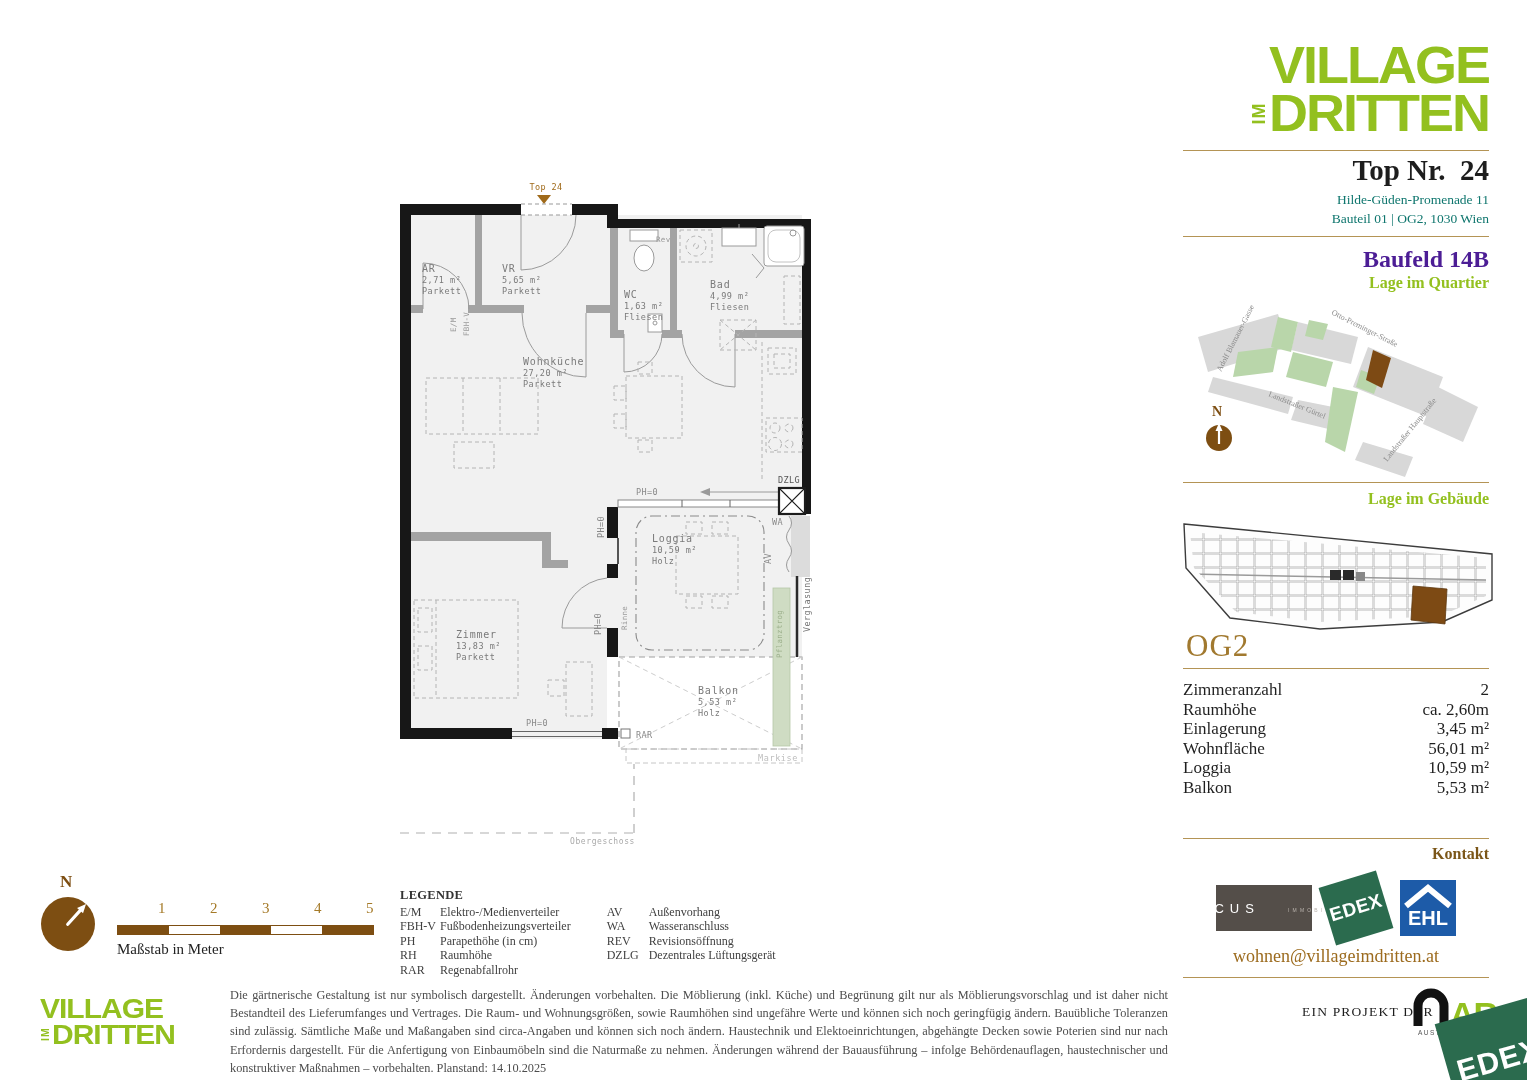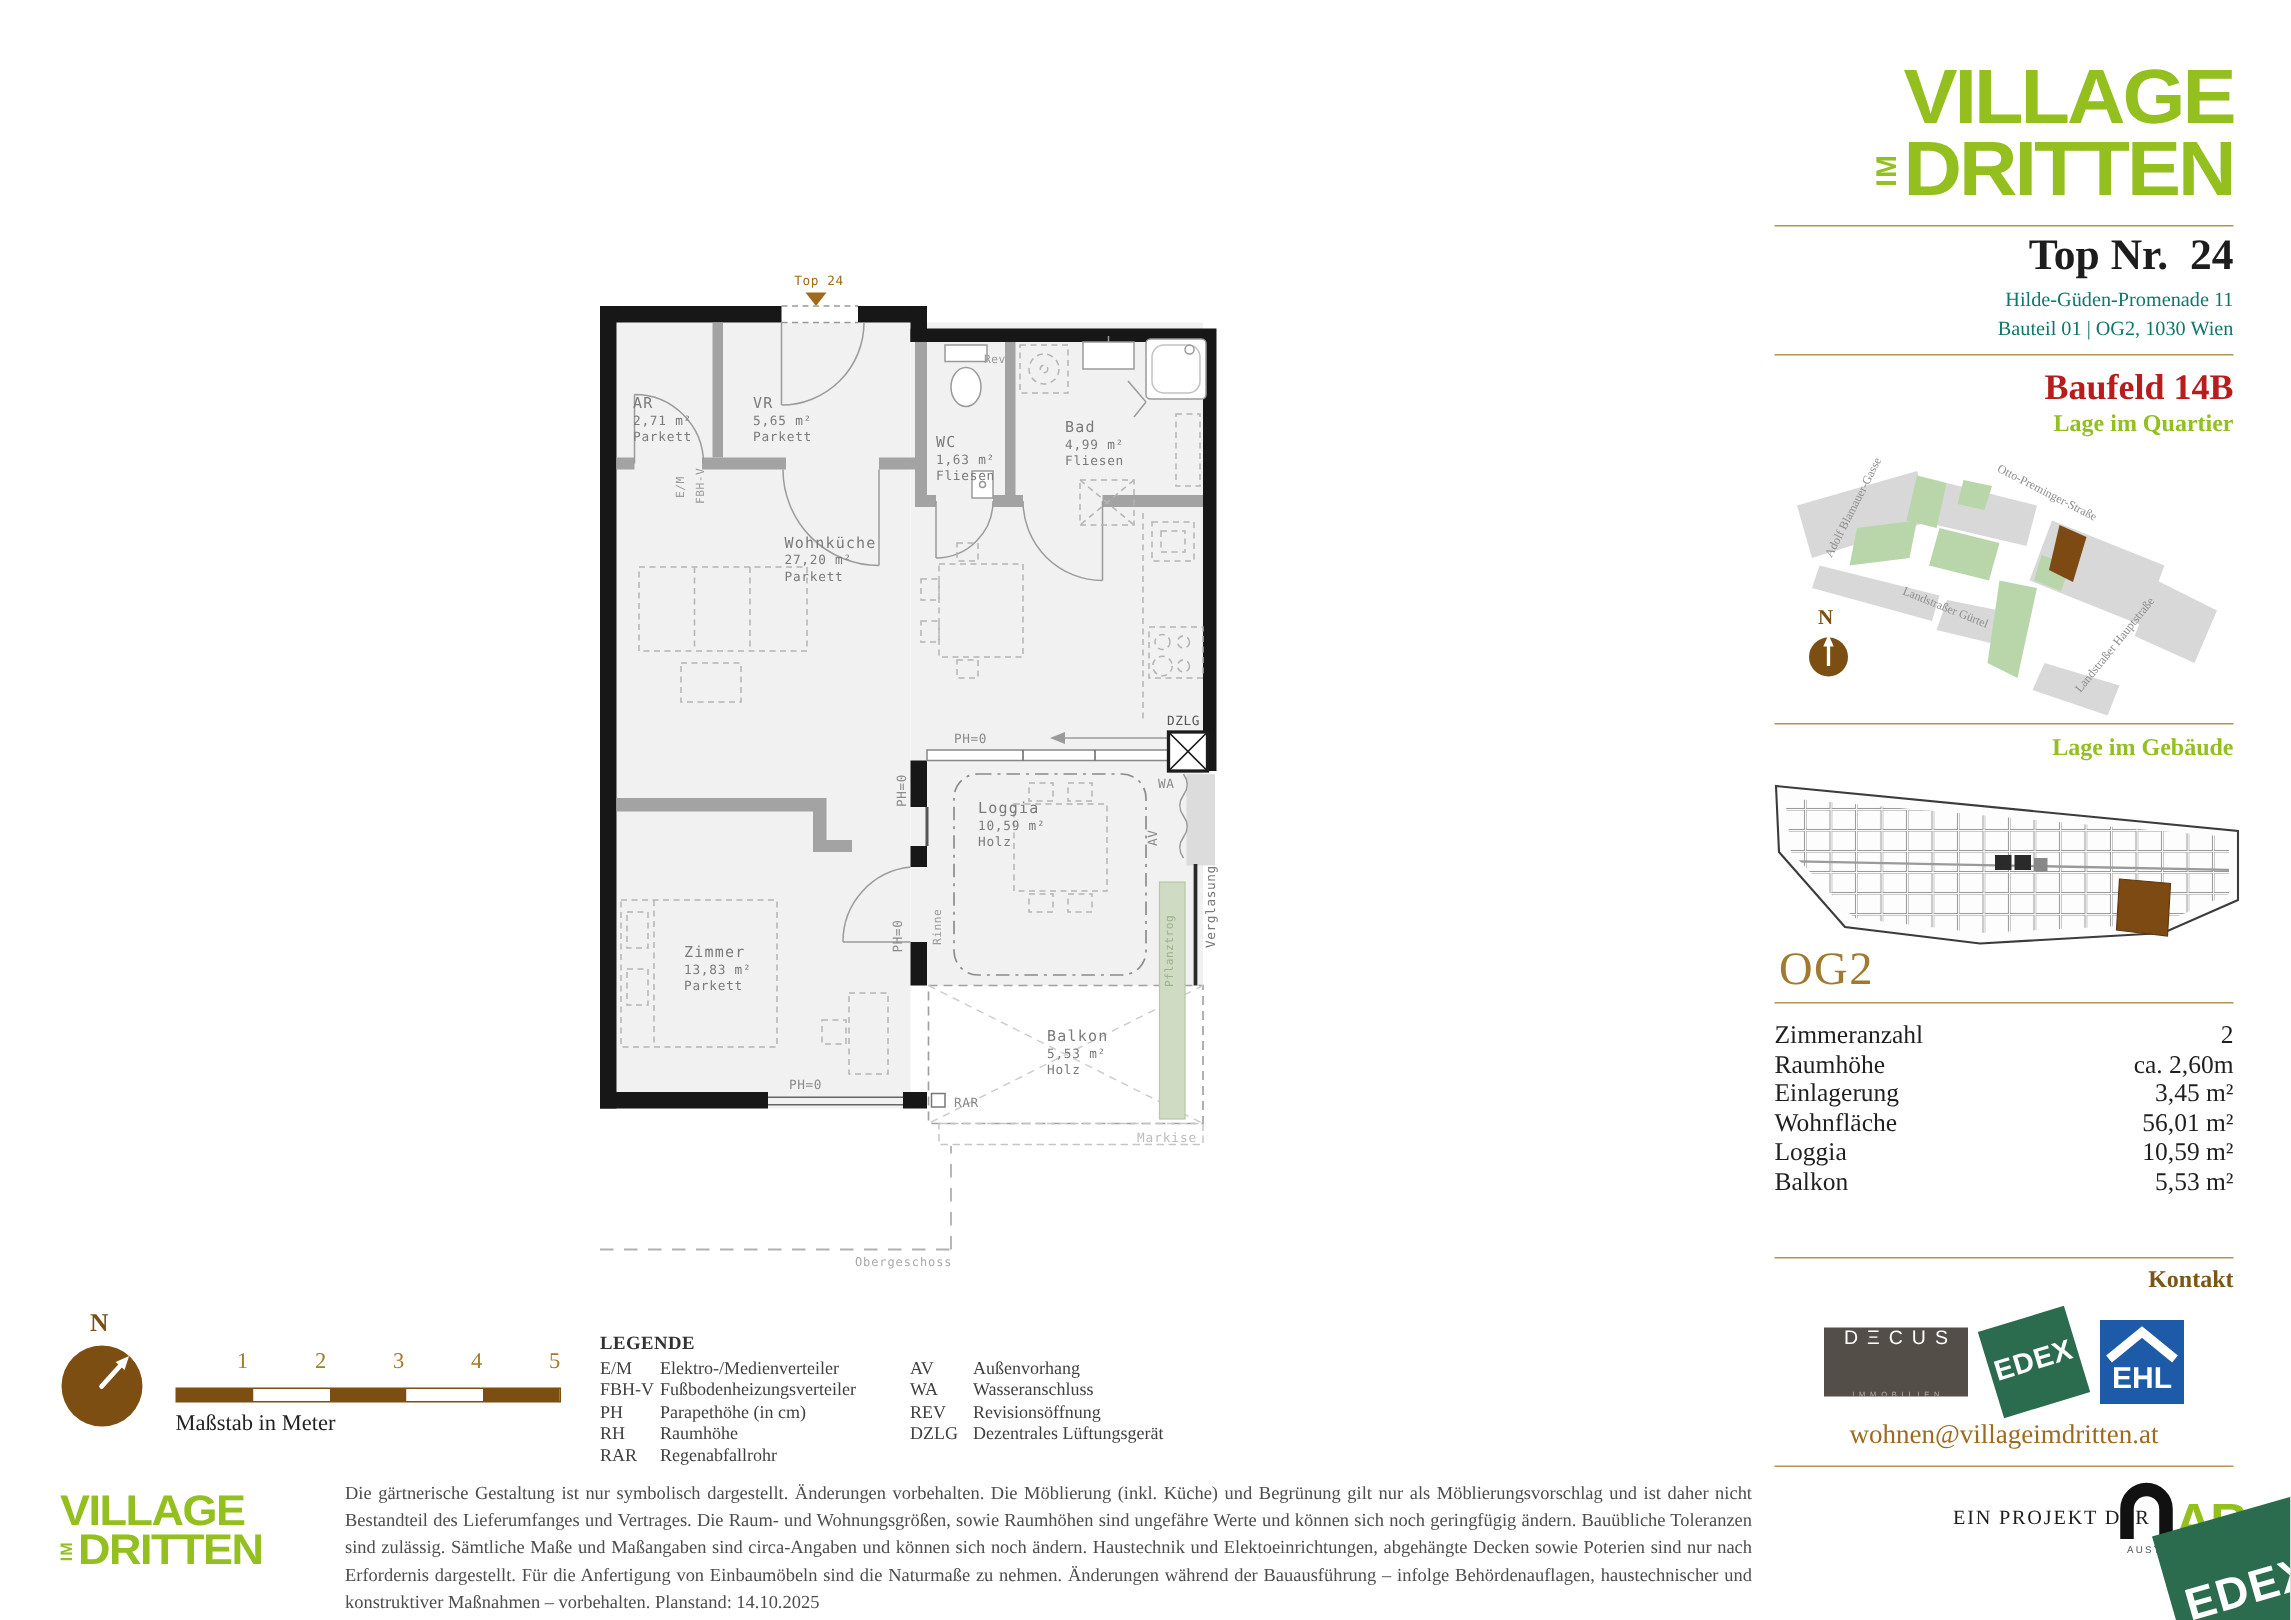--- a/index.html
+++ b/index.html
@@ -12,29 +12,29 @@
          font-family:"Liberation Sans",sans-serif;font-weight:bold;color:#93c01f;}
   .brand .w1{font-size:54px;letter-spacing:-2px;transform:scaleY(.95);}
   .brand .row2{display:flex;align-items:center;}
   .brand .im{writing-mode:vertical-rl;transform:rotate(180deg) scaleY(.95);font-size:19px;
              letter-spacing:1px;margin-right:1px;line-height:1;}
   .brand .w3{font-size:54px;letter-spacing:-2px;transform:scaleY(.95);}
   .brand.small .w1,.brand.small .w3{font-size:30px;letter-spacing:-1px;}
   .brand.small .im{font-size:11px;}
   .h-top{font-size:29px;font-weight:bold;text-align:right;white-space:pre;}
   .addr{font-size:13.5px;color:#0f766e;text-align:right;line-height:19px;}
-  .h-brown{font-size:24px;font-weight:bold;color:#b91c1c;text-align:right;}
+  .h-brown{font-size:24px;font-weight:bold;color:#4c1d95;text-align:right;}
   .h-green{font-size:16px;font-weight:bold;color:#93c01f;text-align:right;}
   .h-kontakt{font-size:16px;font-weight:bold;color:#7b5618;text-align:right;}
   .og2{font-size:31px;color:#a1792f;letter-spacing:1px;}
   .facts{width:306px;font-size:17px;color:#1f1f1f;}
   .facts .frow{display:flex;justify-content:space-between;line-height:19.5px;}
   .email{width:306px;text-align:center;font-size:18px;font-weight:normal;color:#9c6b1e;}
   
-  .decus{width:96px;height:46px;background:#544e49;color:#fff;display:flex;flex-direction:column;
+  .decus{width:96px;height:46px;background:#544e49;color:#fff;display:flex;flex-direction:row;
          align-items:center;justify-content:center;font-family:"Liberation Sans",sans-serif;gap:25px;}
   .decus .d1{font-size:13px;letter-spacing:6px;margin-left:6px;}
   .decus .d2{font-size:5px;letter-spacing:3.2px;color:#b9b3ad;margin-left:3px;margin-top:3px;}
   .edex{background:#2b6b4e;color:#fff;display:flex;align-items:center;justify-content:center;
         font-family:"Liberation Sans",sans-serif;font-weight:bold;}
   .edex.k{width:60px;height:60px;transform:rotate(-17deg);font-size:19px;letter-spacing:.5px;}
   .edex.f{width:104px;height:104px;transform:rotate(-16deg);font-size:30px;letter-spacing:1px;}
   .ehl{width:56px;height:56px;}
   
   .disclaimer{width:938px;font-size:12.3px;line-height:1.48;color:#4d4d4d;text-align:justify;}

